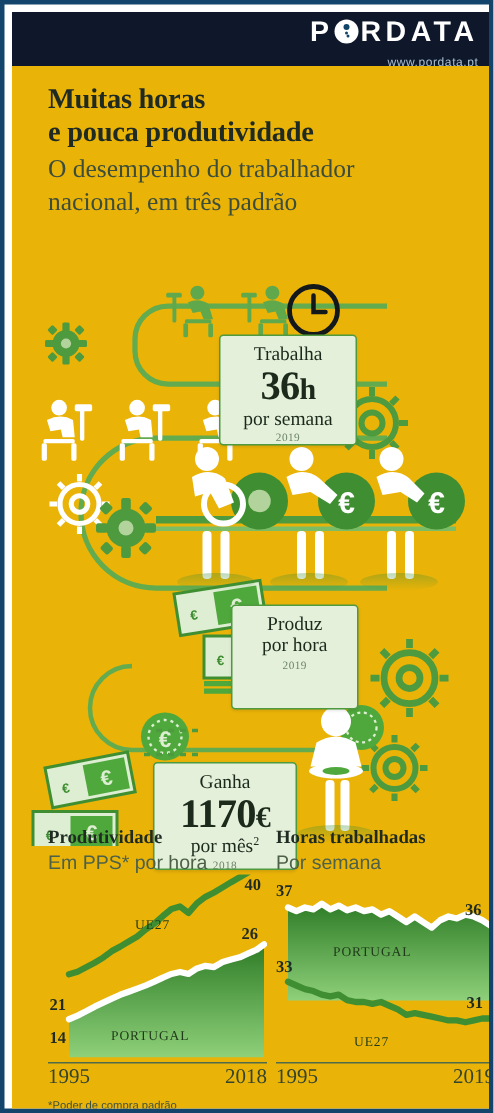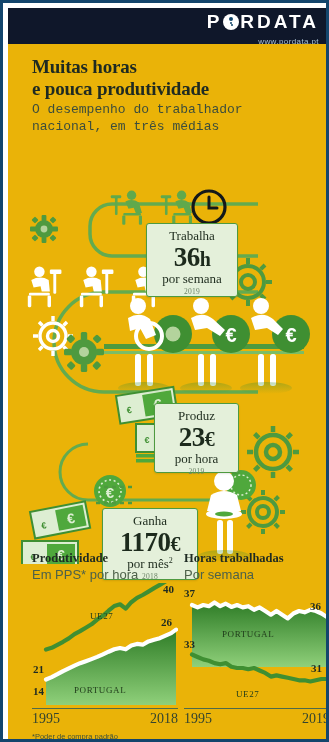--- a/index.html
+++ b/index.html
@@ -65,22 +65,22 @@
   }
   .title{
     position:absolute;left:24px;top:12px;
     font-family:"Liberation Serif",serif;
     font-weight:bold;font-size:19px;line-height:1.16;
     color:#1e2a22;
     letter-spacing:-.2px;
   }
   .subtitle{
     position:absolute;left:24px;top:58px;
-    font-family:Liberation Mono, monospace;
-    font-size:13px;line-height:1.3;
+    font-family:Liberation Serif, serif;
+    font-size:17px;line-height:1.3;
     color:#3c4d3c;
   }
   
   .callout{
     position:absolute;
     background:#e4f0da;
     border:1.5px solid #4e9a3f;
     border-radius:3px;
     text-align:center;
     color:#1c2a1c;
@@ -156,21 +156,21 @@
 
   <div class="canvas">
 
     <div class="title">
       <div>Muitas horas</div>
       <div>e pouca produtividade</div>
     </div>
 
     <div class="subtitle">
       <div>O desempenho do trabalhador</div>
-      <div>nacional, em três médias</div>
+      <div>nacional, em três padrão</div>
     </div>
 
     <svg class="art" viewBox="0 0 319 520">
       <defs>
         <linearGradient id="fadeG" x1="0" y1="0" x2="0" y2="1">
           <stop offset="0" stop-color="#3f8f32" stop-opacity=".35"></stop>
           <stop offset="1" stop-color="#3f8f32" stop-opacity="0"></stop>
         </linearGradient>
       </defs>
 
@@ -414,21 +414,20 @@
 
     <div class="callout" id="callout-hours">
       <div class="co-top">Trabalha</div>
       <div class="co-big"><span>36</span><span class="unit">h</span></div>
       <div class="co-bot">por semana</div>
       <div class="co-year">2019</div>
     </div>
 
     <div class="callout" id="callout-prod">
       <div class="co-top">Produz</div>
-      <div class="co-big"><span>23</span><span class="unit">€</span></div>
       <div class="co-bot">por hora</div>
       <div class="co-year">2019</div>
     </div>
 
     <div class="callout" id="callout-wage">
       <div class="co-top">Ganha</div>
       <div class="co-big"><span>1170</span><span class="unit">€</span></div>
       <div class="co-bot"><span>por mês</span><sup>2</sup></div>
       <div class="co-year">2018</div>
     </div>

